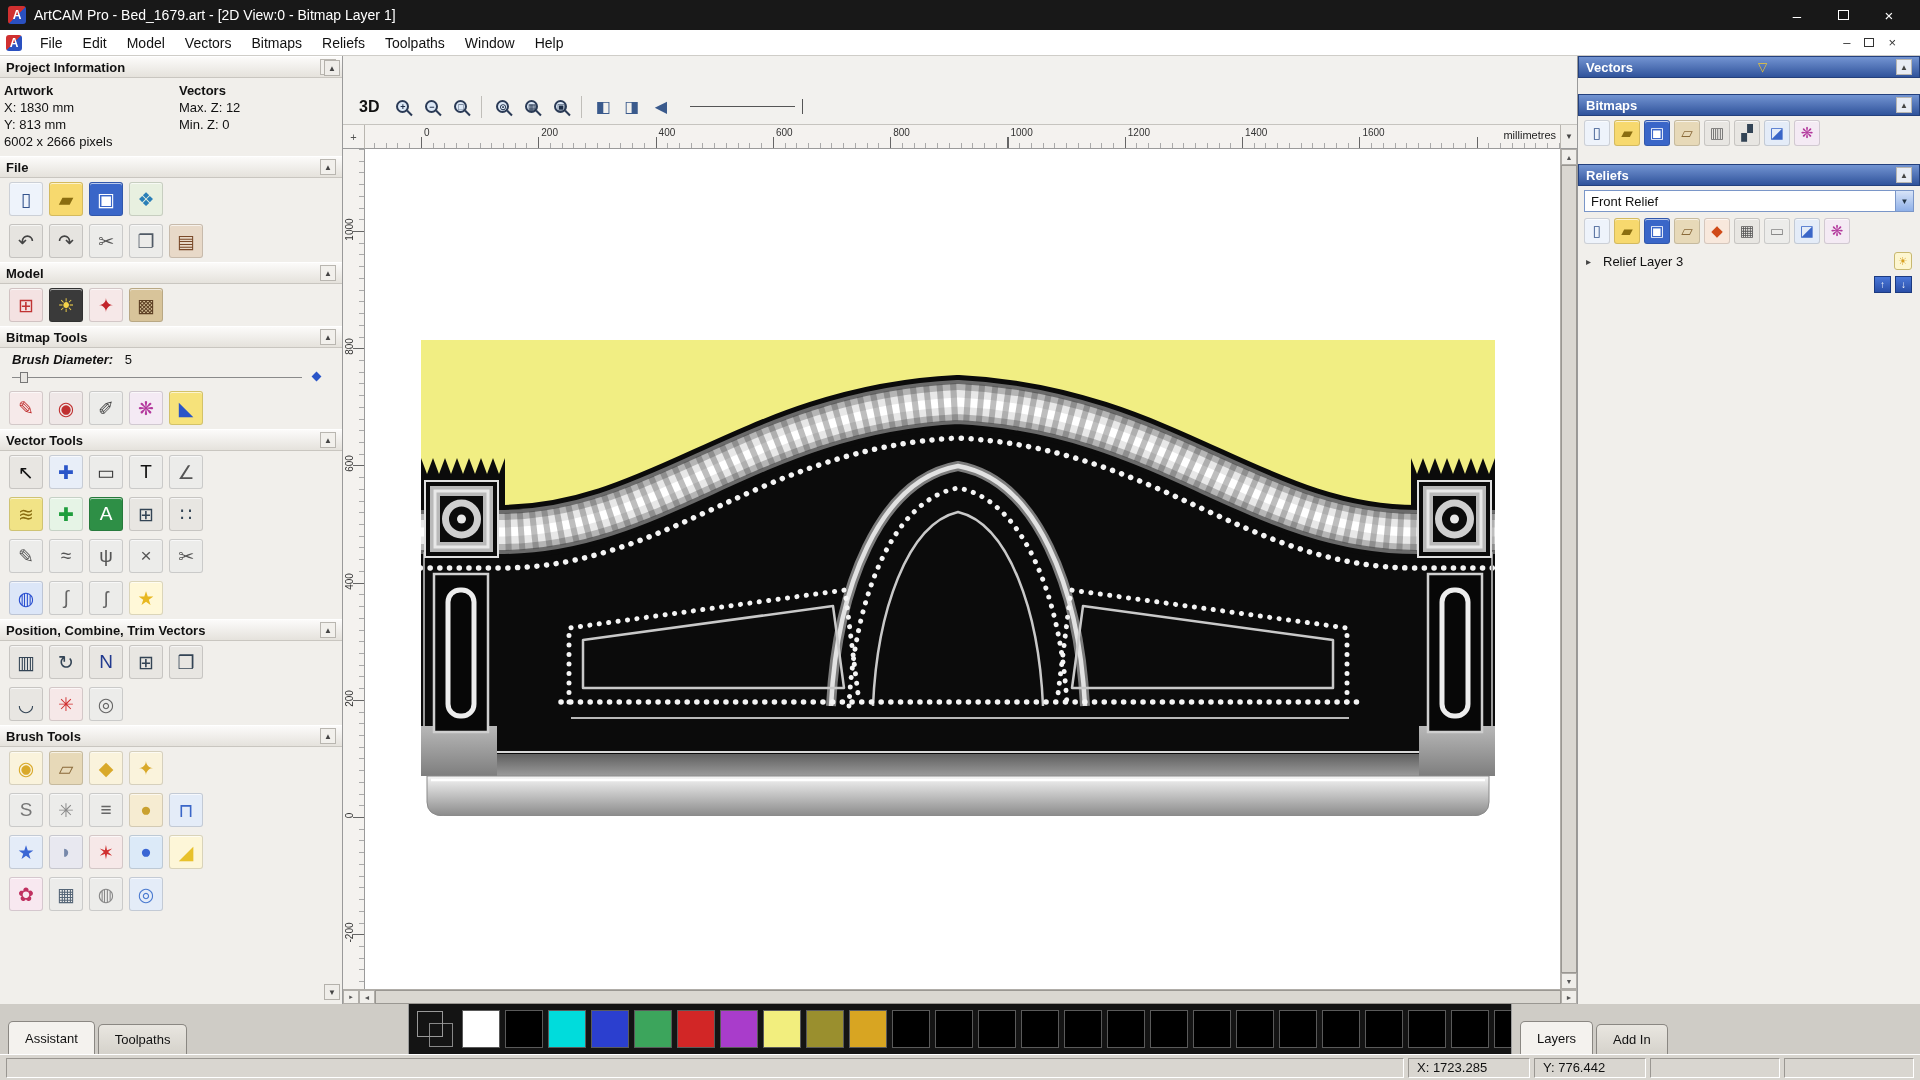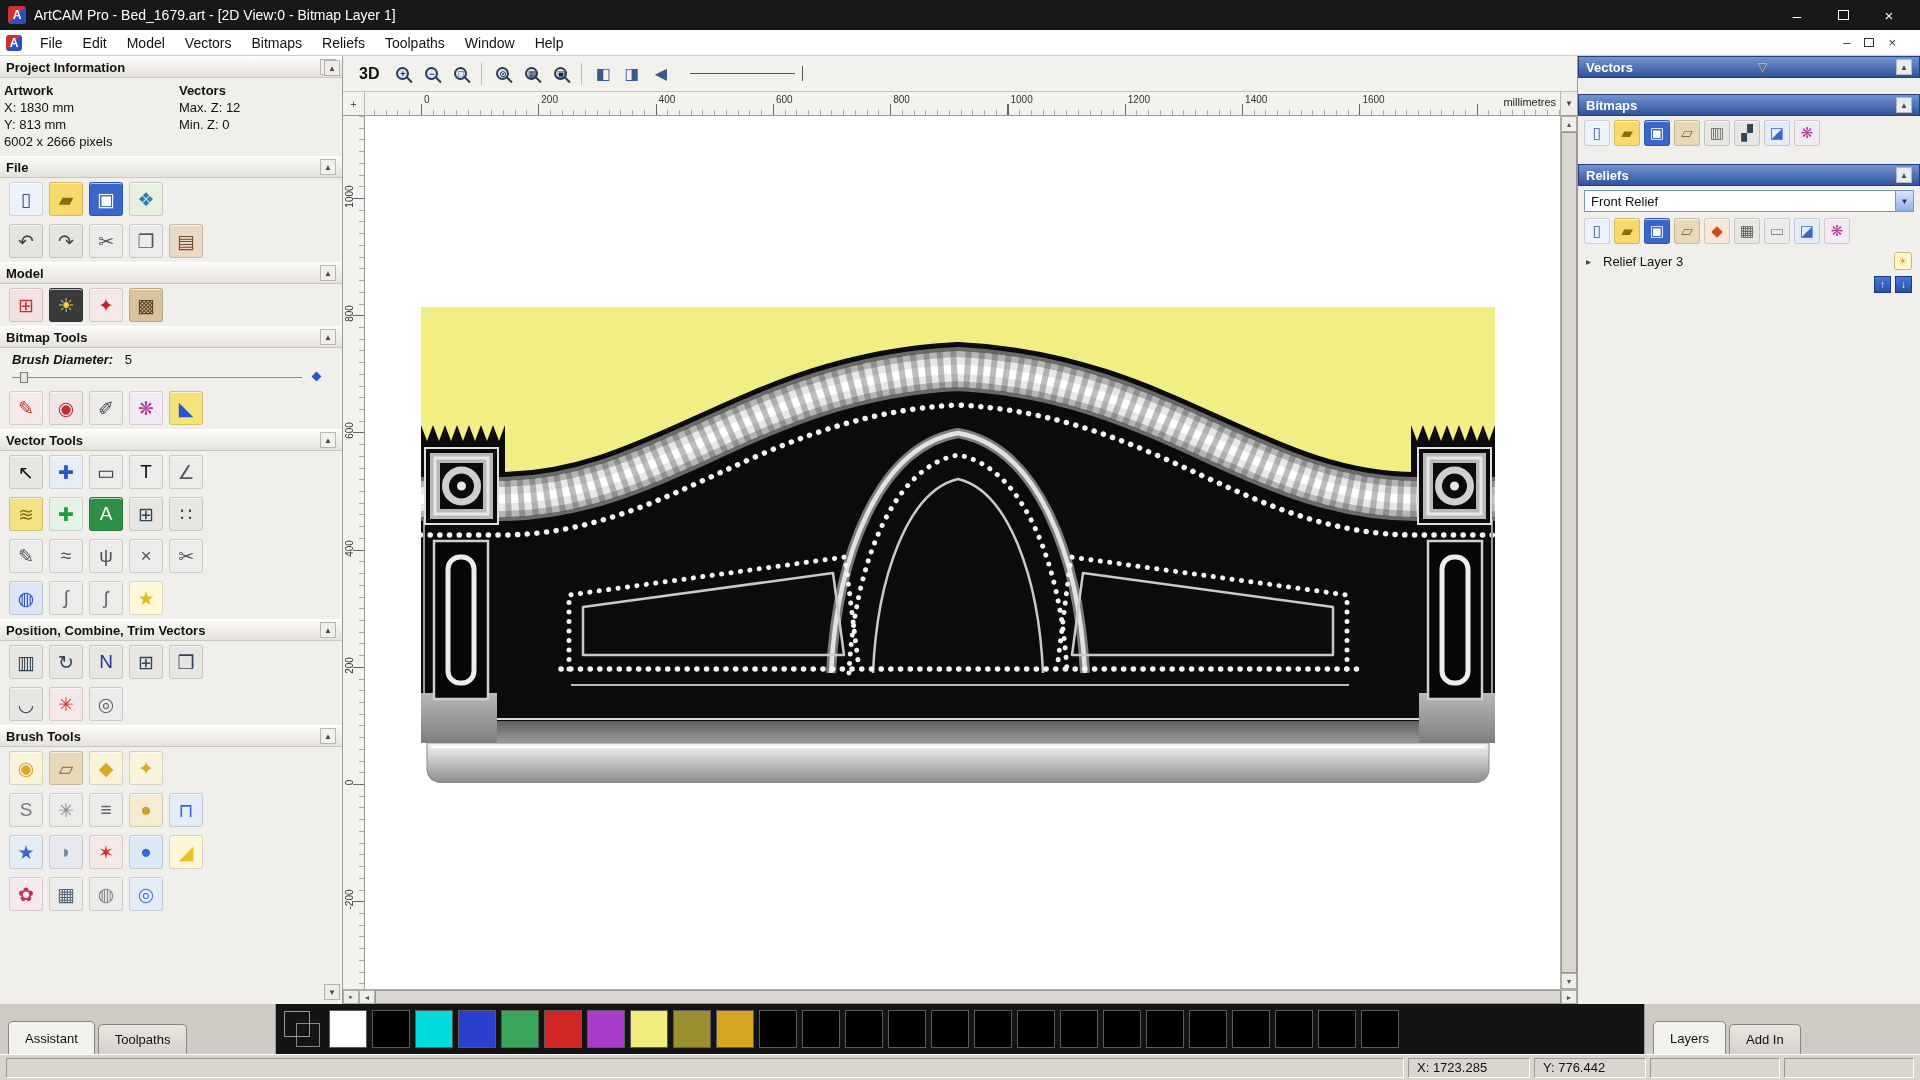--- a/index.html
+++ b/index.html
@@ -42,21 +42,21 @@
   .brush-label { font-weight:bold; font-style:italic; }
   .slider { position:relative; height:16px; margin:2px 12px 2px; }
   .slider-track { position:absolute; left:0; right:28px; top:8px; height:1px; background:#8a8a8a; }
   .slider-handle { position:absolute; left:8px; top:3px; width:8px; height:11px; background:#e8e6e2; border:1px solid #777; }
   .slider-dot { position:absolute; right:10px; top:4px; width:7px; height:7px; background:#2a55c8; transform:rotate(45deg); }
   .lp-scroll { position:absolute; right:2px; width:16px; height:16px; background:#efede9; border:1px solid #b4b1ab;
     display:flex; align-items:center; justify-content:center; font-size:8px; color:#444; }
 
   
   .center { flex:1; display:flex; flex-direction:column; background:#f2f1ee; min-width:0; }
-  .cv-toolbar { height:36px; display:flex; align-items:center; padding:0 8px; border-bottom:1px solid #c6c4bf; gap:2px; }
+  .cv-toolbar { height:36px; display:flex; align-items:center; padding:0 8px; border-bottom:1px solid #c6c4bf; gap:2px;margin-top:33px; }
   .tb-3d { font-weight:bold; font-size:16px; padding:2px 8px; }
   .tb-btn { width:27px; height:26px; display:flex; align-items:center; justify-content:center; position:relative; border:1px solid transparent; }
   .mag { width:13px; height:13px; border:2px solid #2a3a55; border-radius:50%; position:relative; background:#dce8f6; }
   .mag::after { content:""; position:absolute; width:7px; height:2px; background:#2a3a55; right:-6px; bottom:-3px; transform:rotate(45deg); }
   .mag b { position:absolute; inset:0; display:flex; align-items:center; justify-content:center; font-size:9px; color:#1c2c45; font-weight:bold; }
   .tb-sep { width:1px; height:22px; background:#c0beb9; margin:0 5px; }
   .pgico { font-size:16px; color:#3a5a8c; }
   .line-preview { width:105px; height:1px; background:#555; margin-left:14px; position:relative; }
   .line-preview i { position:absolute; right:-8px; top:-7px; width:1px; height:15px; background:#555; }
 
@@ -107,21 +107,21 @@
     display:flex; align-items:center; justify-content:center; font-size:8px; color:#234; }
   .expander { font-size:10px; color:#444; width:10px; }
   .bulb { width:18px; height:18px; margin-left:auto; background:#fdf6d0; border:1px solid #c8b870; border-radius:3px;
     display:flex; align-items:center; justify-content:center; font-size:11px; color:#d8a021; }
   .move-row { display:flex; justify-content:flex-end; gap:4px; padding:2px 8px; }
   .move-btn { width:17px; height:17px; background:linear-gradient(#4a77d8,#2a4fa8); color:#fff; font-size:10px;
     display:flex; align-items:center; justify-content:center; border:1px solid #1c3a80; }
 
   
   .bottomstrip { height:50px; display:flex; }
-  .strip-left,.strip-right { width:276px; background:#cfccc6; display:flex; align-items:flex-end; padding:0 8px; }
+  .strip-left,.strip-right { width:409px; background:#cfccc6; display:flex; align-items:flex-end; padding:0 8px; }
   .strip-right { border-left:1px solid #9a9a9a; }
   .strip-left { border-right:1px solid #9a9a9a; }
   .palette { flex:1; background:#141414; display:flex; align-items:center; padding:0 8px; gap:5px; min-width:0; }
   .dual { position:relative; width:36px; height:36px; flex:0 0 auto; margin-right:4px; }
   .dual .sec { position:absolute; right:0; bottom:0; width:24px; height:24px; border:1px solid #888; }
   .dual .pri { position:absolute; left:0; top:0; width:26px; height:26px; border:1px solid #999; }
   .swatch { width:38px; height:38px; border:1px solid #5a5a5a; flex:0 0 auto; }
   .tab { height:30px; padding:0 16px; display:flex; align-items:center; font-size:13px;
     border:1px solid #8a8782; border-bottom:none; border-radius:5px 5px 0 0;
     background:linear-gradient(#e9e6e0,#d5d2cb); margin-right:3px; }

